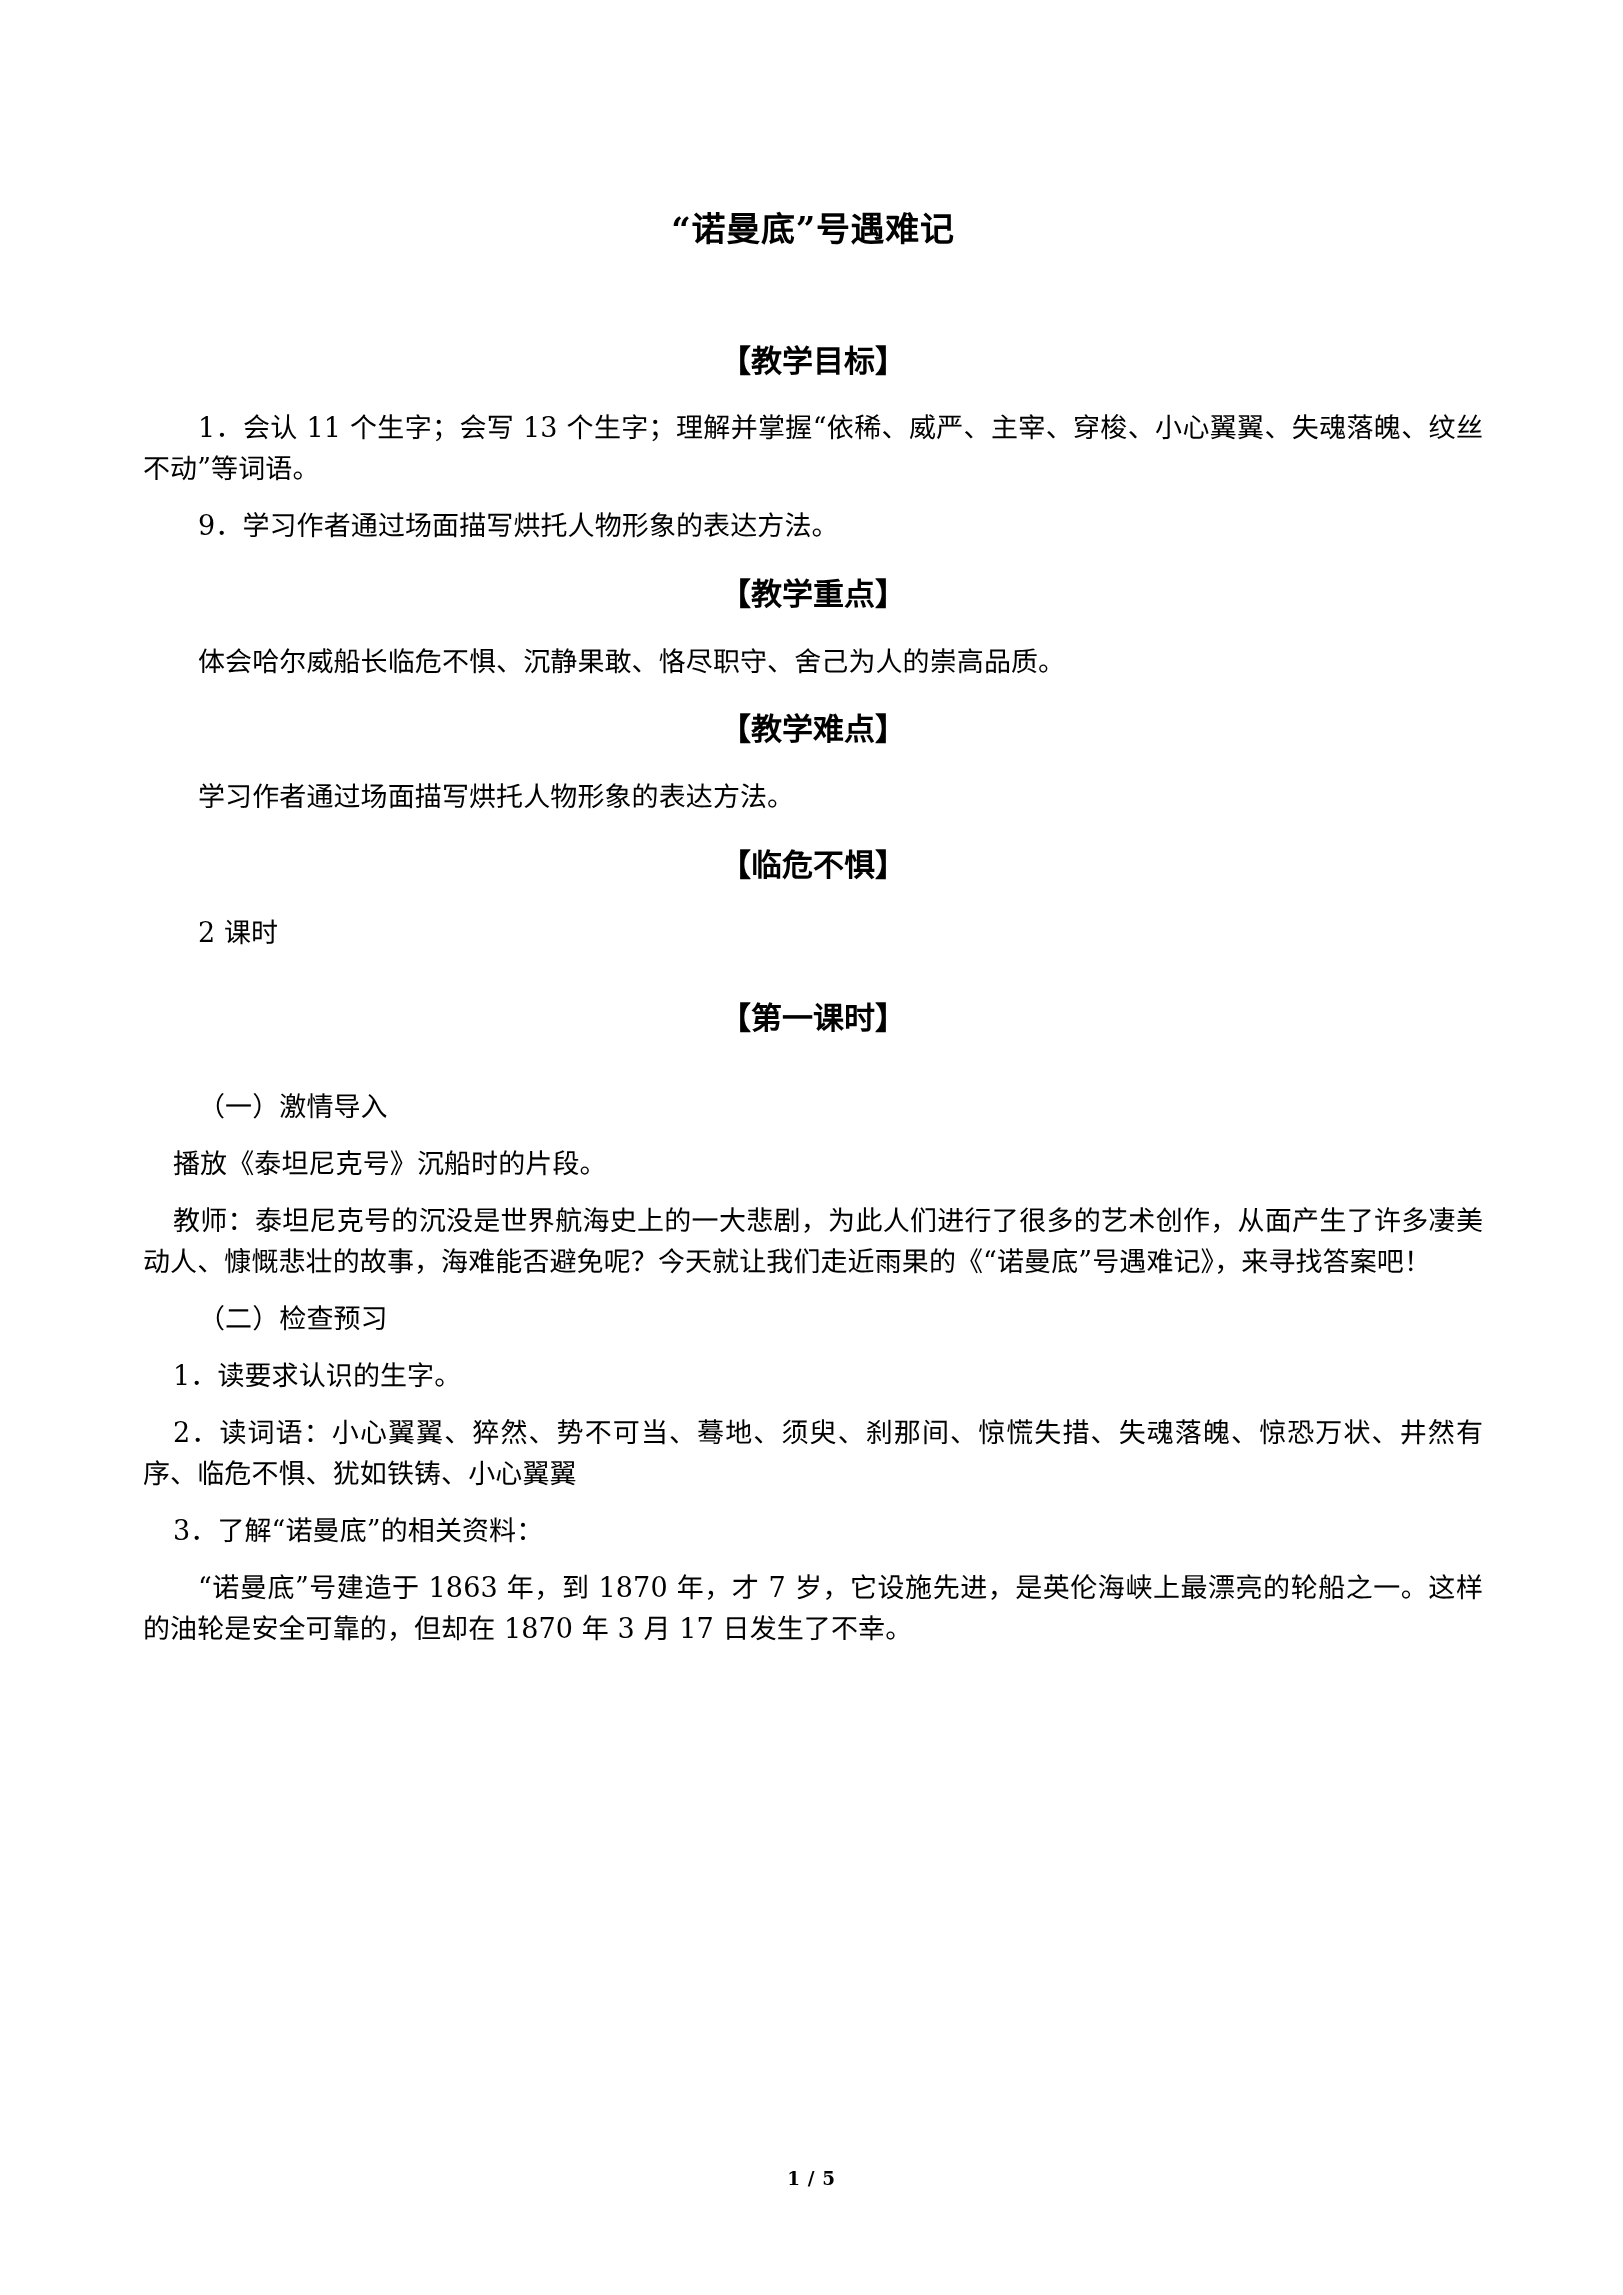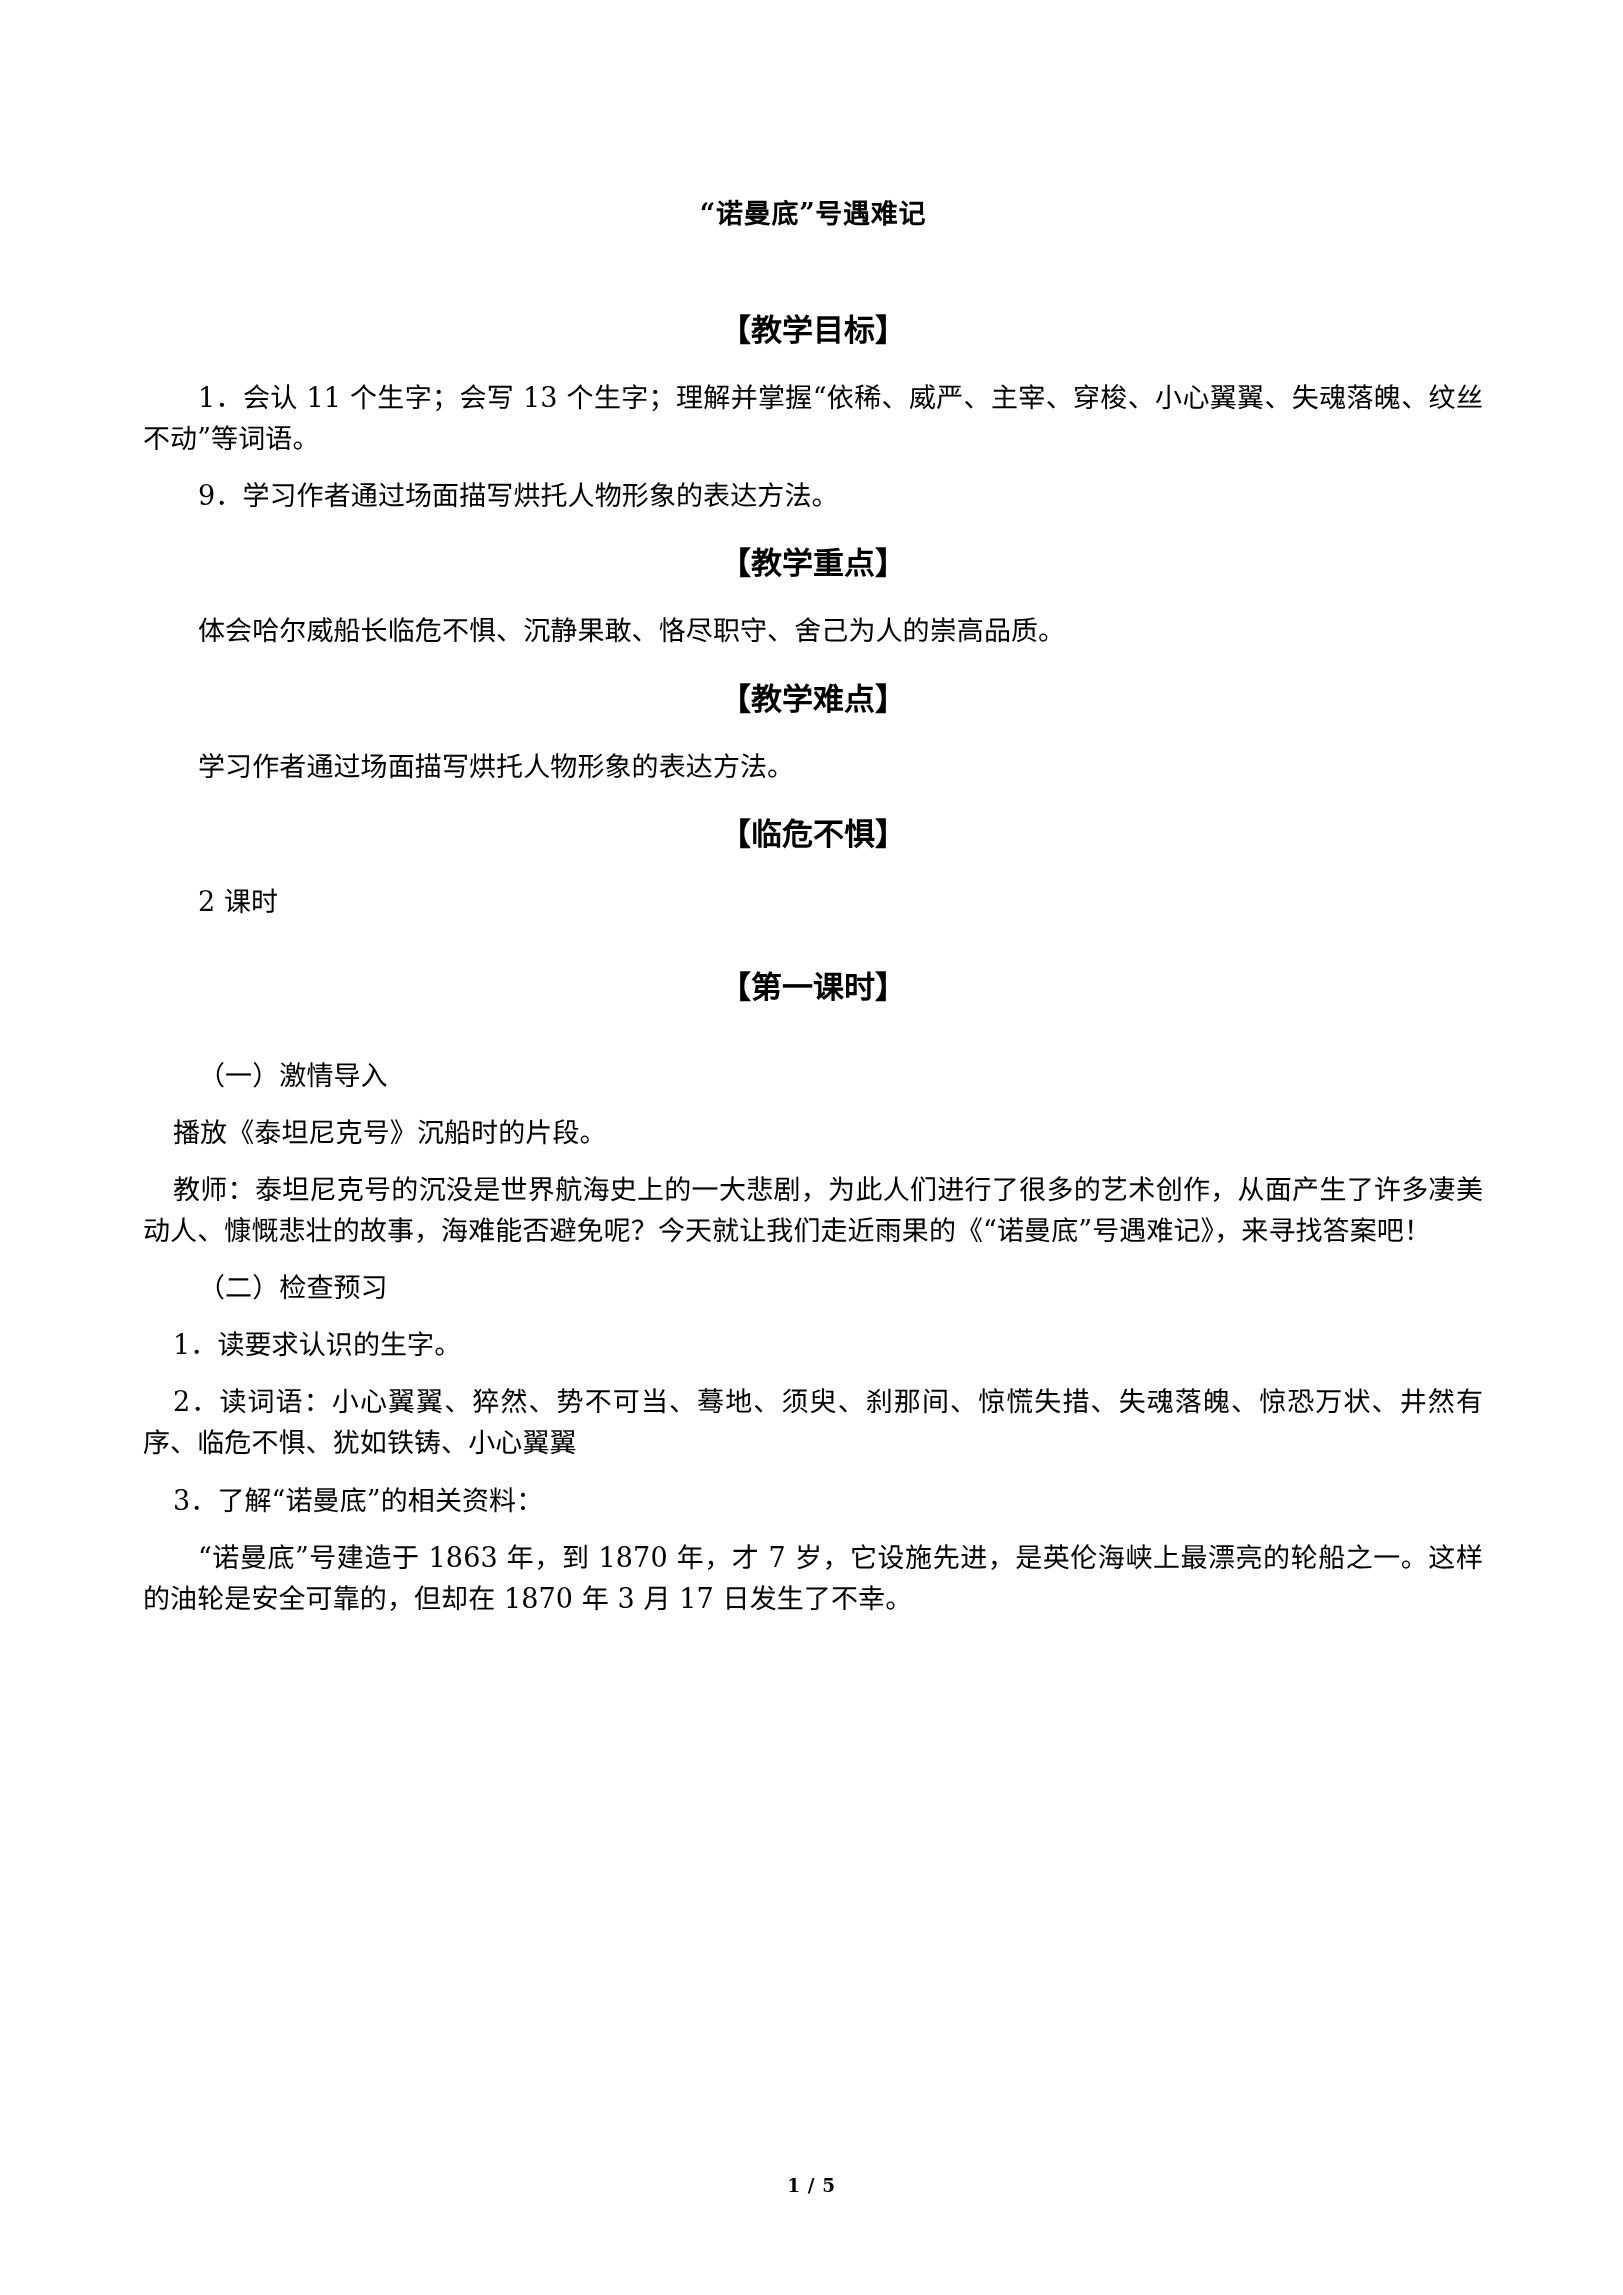--- a/index.html
+++ b/index.html
@@ -23,26 +23,26 @@
   }
   .content {
     position: absolute;
     left: 127px;
     top: 0;
     width: 1372px;
   }
 
   
   .doc-title {
-    margin: 4px;
+    margin: 15px;
     padding-top: 193px;
     text-align: center;
     font-family: "DejaVu Serif", "Liberation Serif", serif;
     font-weight: bold;
-    font-size: 27px;
+    font-size: 34px;
     line-height: 1.25;
     letter-spacing: 0.7px;
   }
 
   
   .sec-head {
     margin: 0;
     font-family: "DejaVu Serif", "Liberation Serif", serif;
     font-weight: bold;
     font-size: 31px;
@@ -79,21 +79,20 @@
   .page-footer {
     position: absolute;
     left: 0;
     right: 0;
     top: 2168px;
     text-align: center;
     font-family: "DejaVu Serif", "Liberation Serif", serif;
     font-weight: bold;
     font-size: 18.4px;
     letter-spacing: 0.7px;
-    margin-top: 7px;
   }
 </style>
 </head>
 <body>
 
 <div class="page">
 
   <div class="content">
 
     <h1 class="doc-title">“诺曼底”号遇难记</h1>

